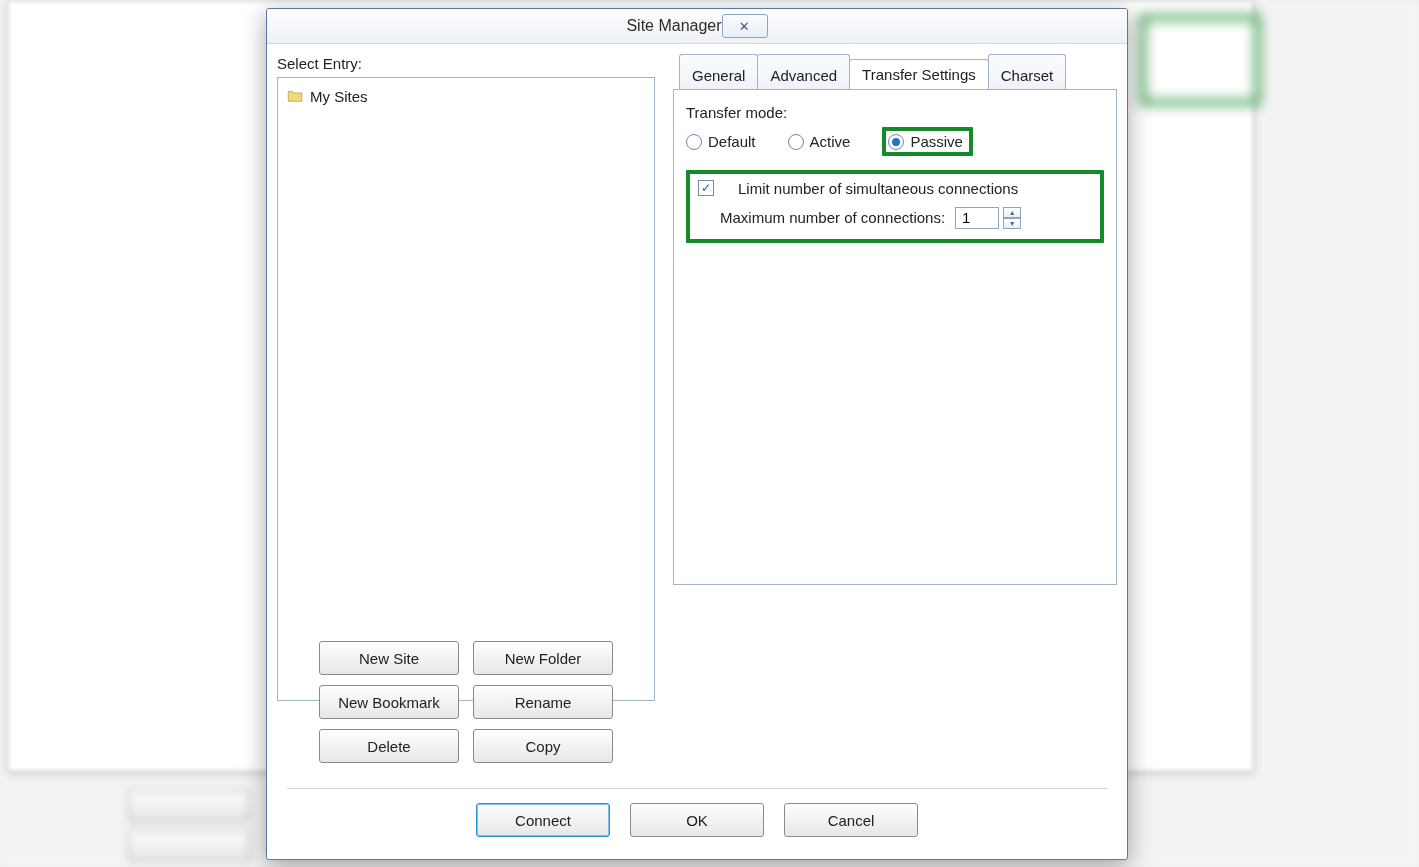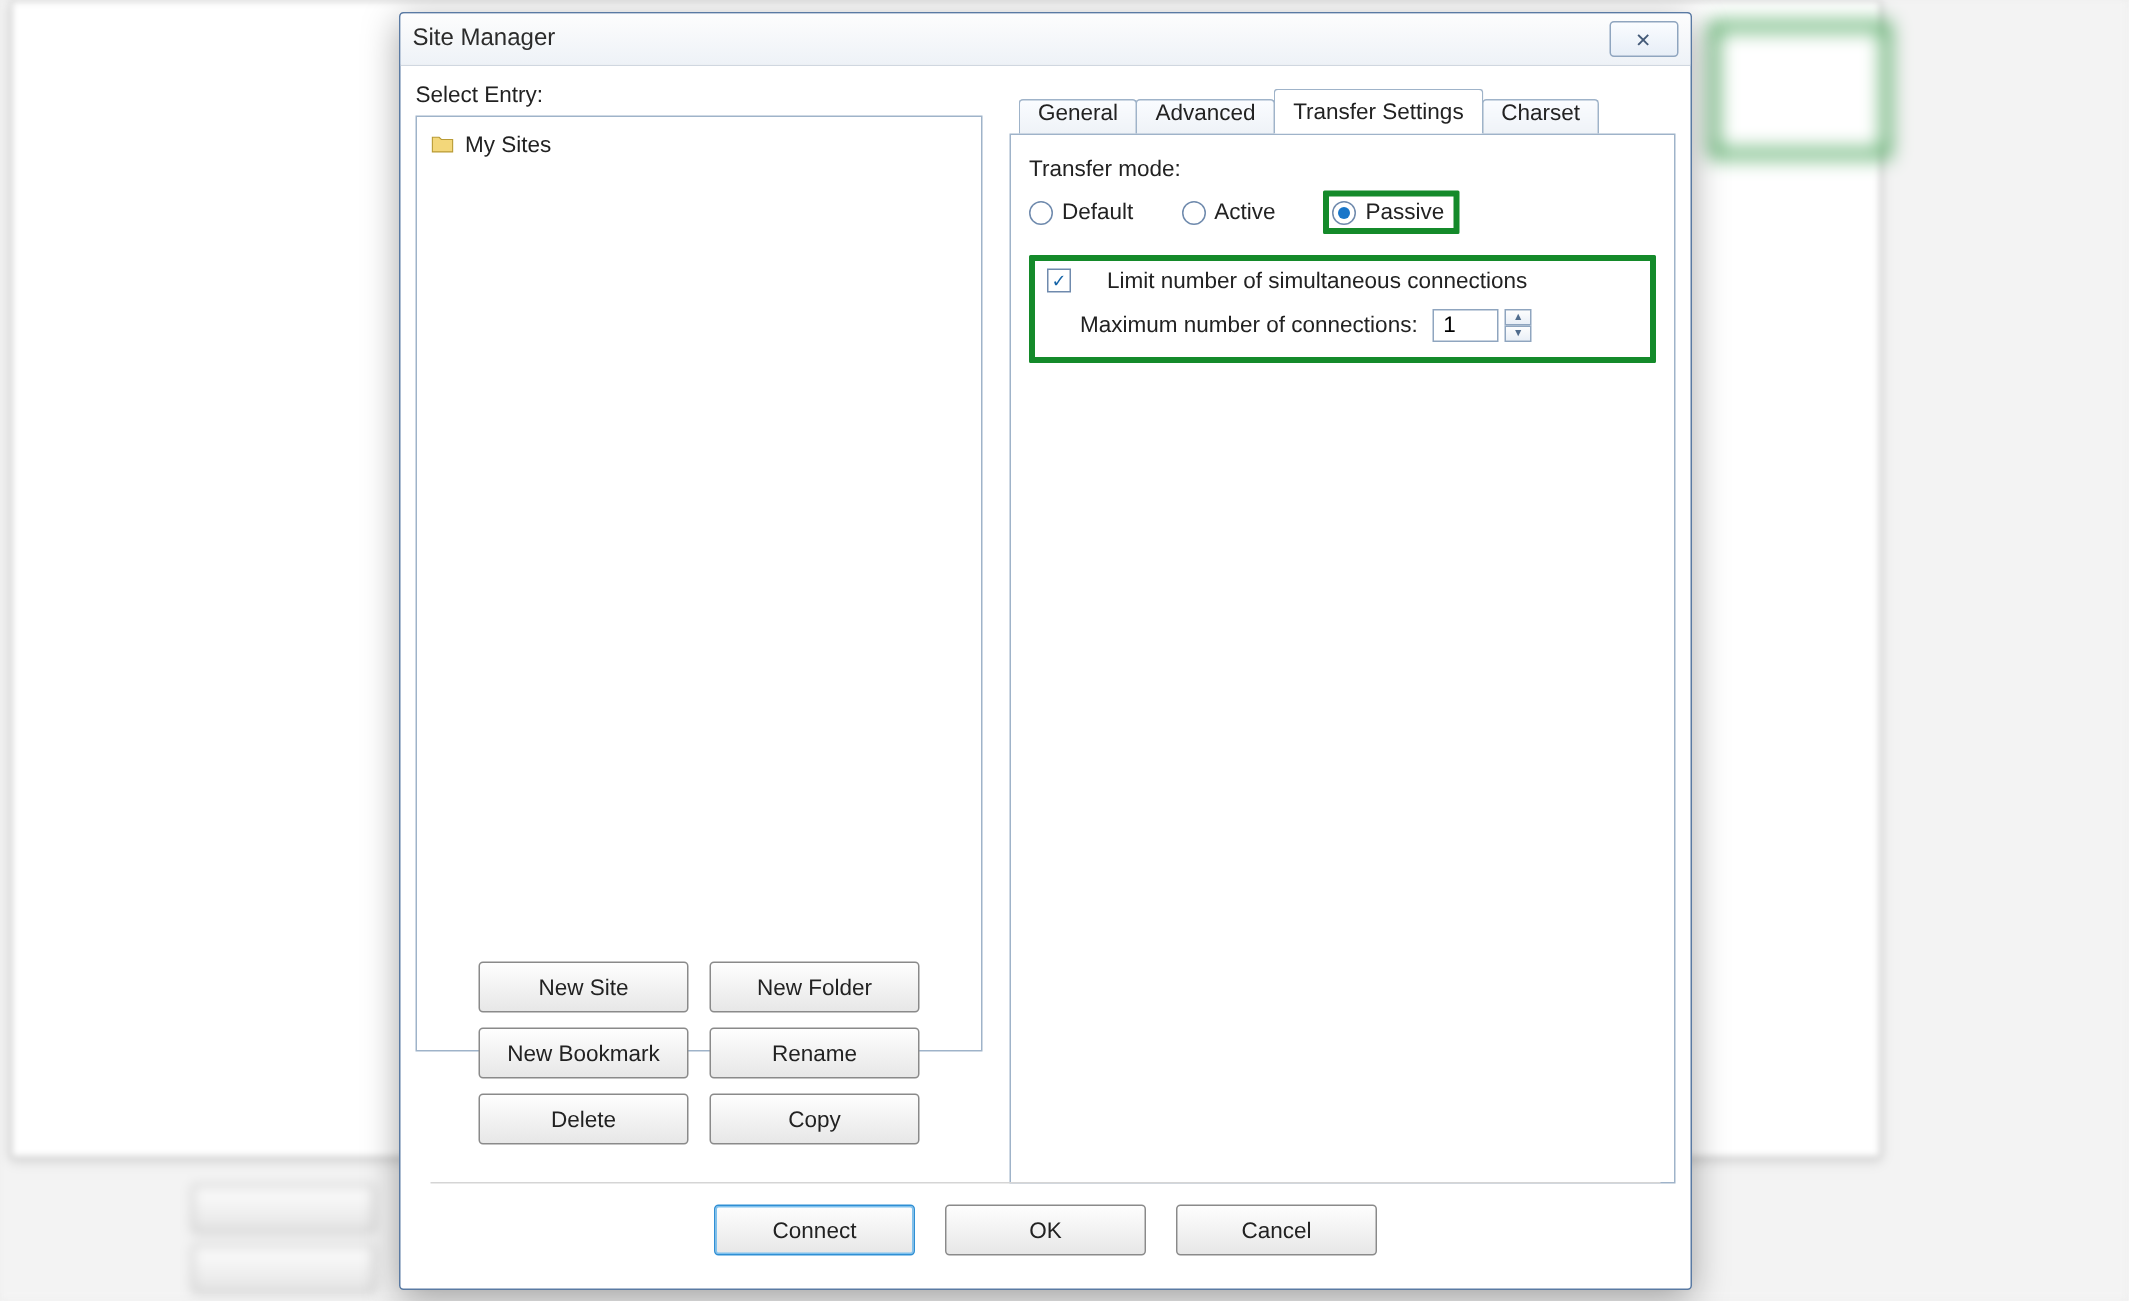--- a/index.html
+++ b/index.html
@@ -9,43 +9,43 @@
   .bg-blur{position:absolute;filter:blur(6px)}
   .bg-hi{border:5px solid #148a2a}
   .watermark{position:absolute;left:50%;top:50%;transform:translate(-50%,-45%);width:830px;pointer-events:none;opacity:.14;text-align:center;font-weight:700;letter-spacing:2px;color:#555}
   .watermark .wm-top{display:flex;justify-content:center;gap:18px;margin-bottom:12px}
   .watermark .wm-bar{width:180px;height:24px;background:#555;border-radius:3px}
   .watermark .wm-bar2{width:180px;height:24px;border:10px solid #555;border-left:none;border-bottom:none;border-radius:0 3px 0 0}
   .watermark .wm-title{font-size:72px;border-top:4px solid #555;padding-top:8px}
   .watermark .wm-sub{font-size:34px;letter-spacing:28px;margin-top:8px}
 
   .dialog{position:absolute;left:266px;top:8px;width:860px;height:850px;background:#fff;border:1px solid #5a7aa3;border-radius:3px;box-shadow:0 6px 24px rgba(0,0,0,.35)}
-  .titlebar{height:34px;background:linear-gradient(#fdfdfd,#eef2f7);border-bottom:1px solid #d0d7e0;display:flex;align-items:center;justify-content:space-between;padding:0 8px;border-radius:3px 3px 0 0}
+  .titlebar{height:34px;background:linear-gradient(#fdfdfd,#eef2f7);border-bottom:1px solid #d0d7e0;display:flex;align-items:center;justify-content:center;padding:0 8px;border-radius:3px 3px 0 0}
   .titlebar .ttl{font-size:16px;color:#2b2b2b}
   .close-btn{width:44px;height:22px;border:1px solid #8fa5bf;border-radius:3px;background:linear-gradient(#fafcff,#e7eef7);display:flex;align-items:center;justify-content:center;cursor:pointer}
   .close-btn span{font-size:13px;color:#445a78;letter-spacing:1px}
 
   .body{position:absolute;left:10px;right:10px;top:42px;bottom:10px}
   .sel-label{font-size:15px;margin:4px 0 6px}
   .tree{position:absolute;left:0;top:26px;width:378px;height:624px;border:1px solid #9fb3c9;background:#fff;padding:6px 4px;box-sizing:border-box}
   .tree-row{display:flex;align-items:center;height:24px;padding-left:4px;gap:6px}
   .tree-row.child{padding-left:26px;position:relative}
   .tree-row.child::before{content:"";position:absolute;left:14px;top:-4px;width:10px;height:14px;border-left:1px dotted #999;border-bottom:1px dotted #999}
   .ico{width:18px;height:18px;display:inline-flex;align-items:center;justify-content:center}
   .ico-folder svg,.ico-server svg{width:18px;height:18px}
 
   .entry-btns{position:absolute;left:42px;top:590px;display:grid;grid-template-columns:140px 140px;grid-auto-rows:34px;gap:10px 14px}
   .wbtn{border:1px solid #8a8a8a;border-radius:3px;background:linear-gradient(#fefefe,#e7e7e7);font-size:15px;cursor:pointer;display:flex;align-items:center;justify-content:center}
   .wbtn.primary{border-color:#2f8fd4;box-shadow:0 0 0 1px #7fc1ee inset}
 
   .tabs-wrap{position:absolute;left:396px;top:8px;right:0;height:710px}
   .tabstrip{display:flex;align-items:flex-end;height:30px;padding-left:6px;gap:0}
-  .tab{padding:0 12px 6px;border:1px solid #9fb3c9;border-bottom:none;background:linear-gradient(#fafcff,#eef2f7);border-radius:3px 3px 0 0;margin-right:-1px;cursor:pointer;font-size:15px;position:relative;top:1px}
+  .tab{padding:12px 12px 6px;border:1px solid #9fb3c9;border-bottom:none;background:linear-gradient(#fafcff,#eef2f7);border-radius:3px 3px 0 0;margin-right:-1px;cursor:pointer;font-size:15px;position:relative;top:1px}
   .tab.active{background:#fff;z-index:2;top:0;padding-top:6px}
-  .tabpanel{border:1px solid #9fb3c9;height:700px;background:#fff;box-sizing:border-box;padding:14px 12px;position:relative}
+  .tabpanel{border:1px solid #9fb3c9;height:496px;background:#fff;box-sizing:border-box;padding:14px 12px;position:relative}
 
   .mode-label{font-size:15px;margin-bottom:6px}
   .radios{display:flex;align-items:center;gap:32px}
   .radio{display:inline-flex;align-items:center;gap:6px;cursor:pointer}
   .radio .dot{width:14px;height:14px;border:1px solid #6f8aad;border-radius:50%;background:#fff;display:inline-flex;align-items:center;justify-content:center}
   .radio.sel .dot::after{content:"";width:8px;height:8px;border-radius:50%;background:#1976c9}
   .hi-box{border:4px solid #148a2a;padding:2px 6px 2px 2px;display:inline-flex;align-items:center;border-radius:1px}
 
   .limit-box{border:4px solid #148a2a;margin-top:14px;padding:4px 8px 10px;border-radius:1px}
   .chk{display:inline-flex;align-items:center;gap:24px;cursor:pointer}

